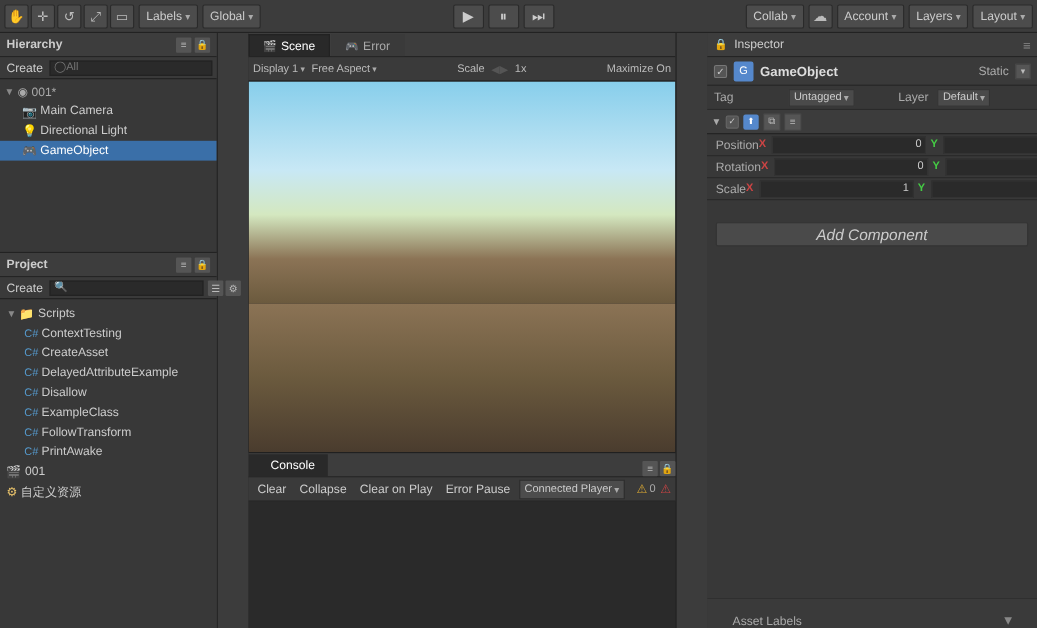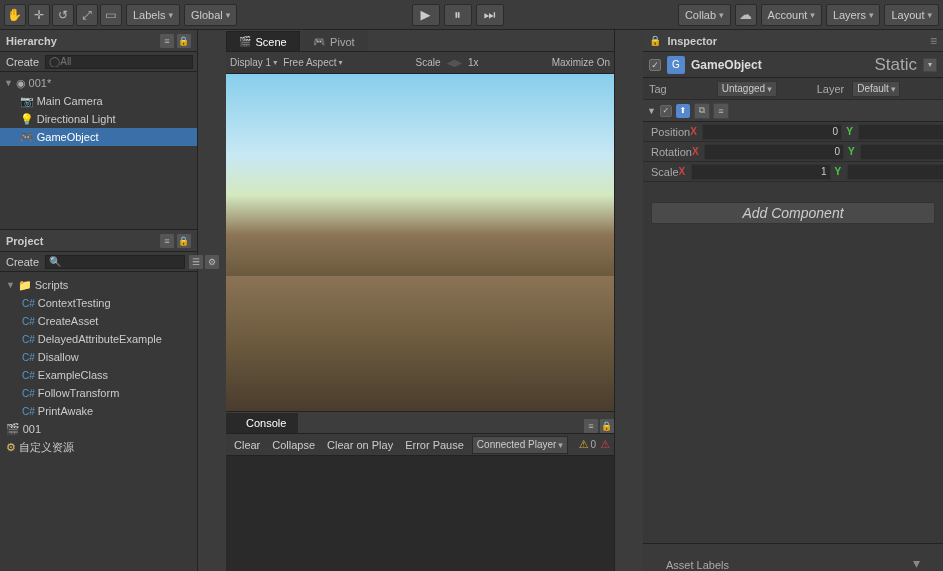--- a/index.html
+++ b/index.html
@@ -379,21 +379,21 @@
       height: 22px;
       background: #3d3d3d;
       display: flex;
       align-items: center;
       padding: 0 6px;
       border-bottom: 1px solid #222;
     }
     .inspector-title {
       font-size: 11px;
       color: #ccc;
-      font-weight: bold;
+      font-weight: normal;
     }
     .inspector-lock {
       margin-left: auto;
       font-size: 12px;
       color: #888;
       cursor: pointer;
     }
     .inspector-obj-row {
       height: 26px;
       display: flex;
@@ -419,21 +419,21 @@
       display: flex; align-items: center; justify-content: center;
       font-size: 10px; color: #fff;
     }
     .obj-name {
       font-size: 12px;
       color: #ddd;
       font-weight: bold;
       flex: 1;
     }
     .static-label {
-      font-size: 17px;
+      font-size: 11px;
       color: #aaa;
     }
     .static-dropdown {
       width: 14px; height: 14px;
       background: #555;
       border: 1px solid #444;
       display: flex; align-items: center; justify-content: center;
       cursor: pointer;
       font-size: 8px; color: #bbb;
     }
@@ -754,21 +754,21 @@
 
   <div class="center-panel">
 
     <div class="tab-bar">
       <div class="tab active">
         <span class="tab-icon">🎬</span>
         <span>Scene</span>
       </div>
       <div class="tab">
         <span class="tab-icon">🎮</span>
-        <span>Pivot</span>
+        <span>Error</span>
       </div>
     </div>
 
     <div class="scene-toolbar">
       <div class="scene-toolbar-item">
         <span>Display 1</span>
         <span class="chevron">▾</span>
       </div>
       <div class="scene-toolbar-item">
         <span>Free Aspect</span>

